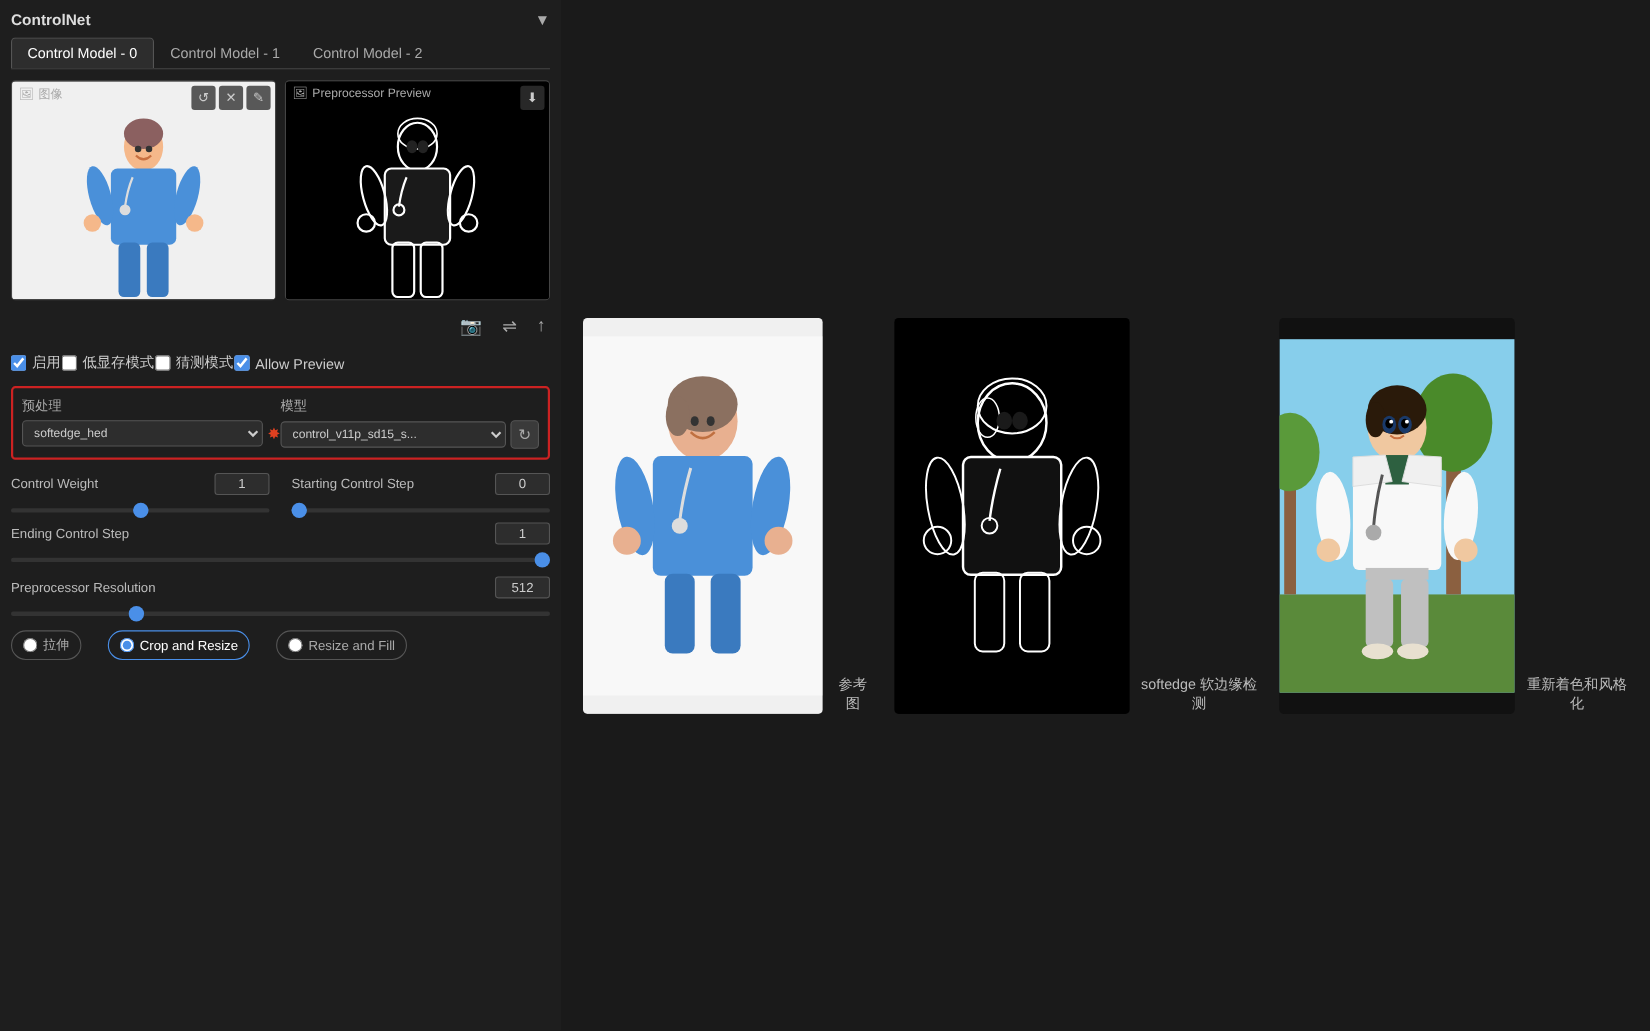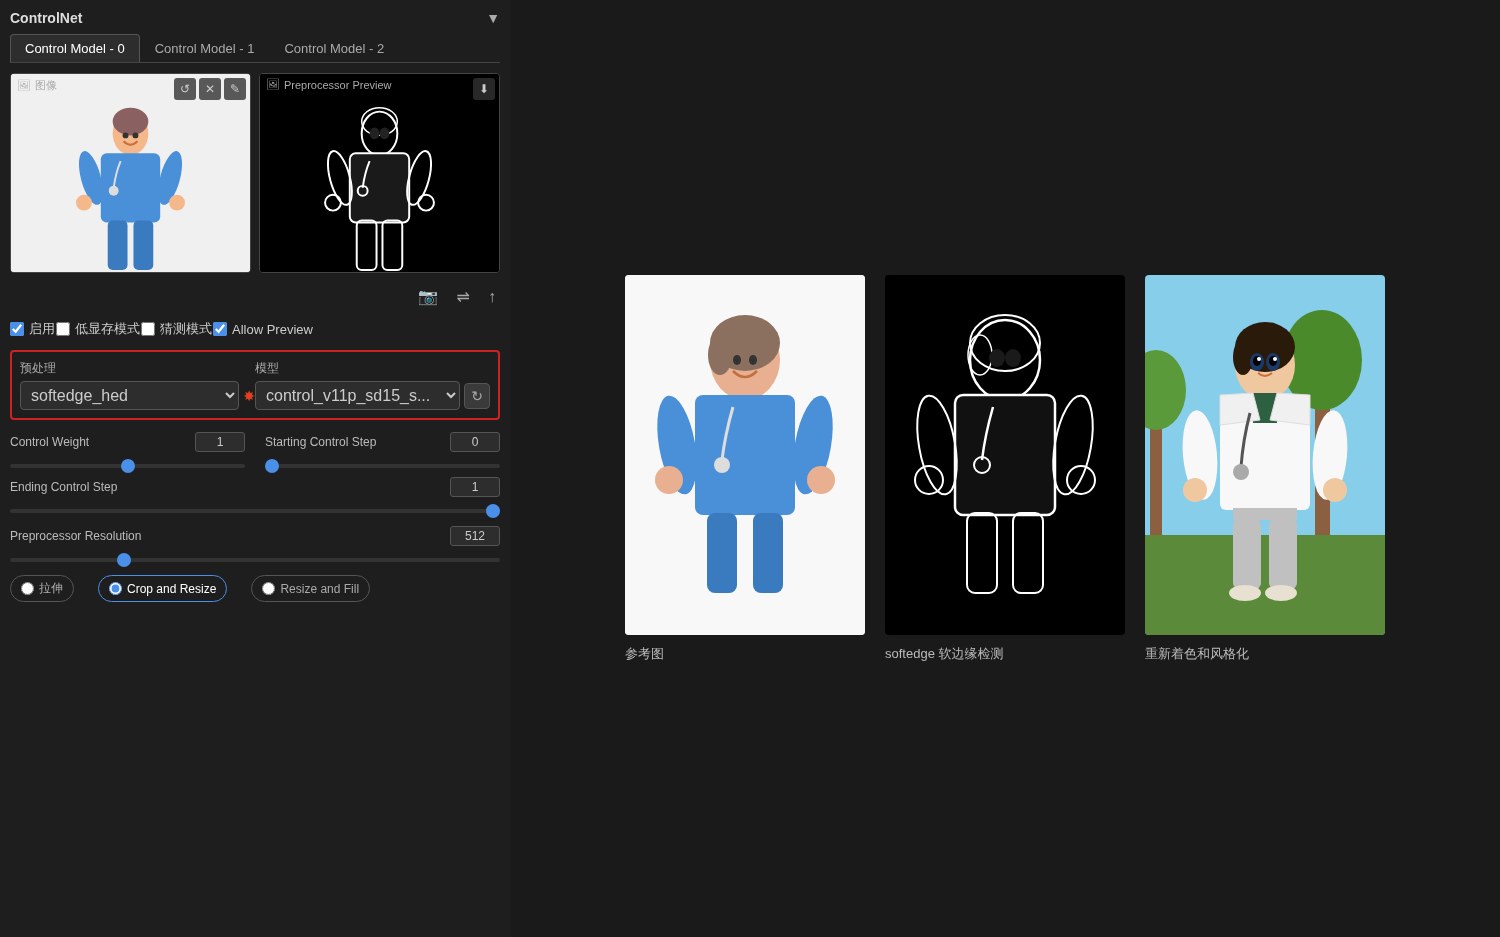--- a/index.html
+++ b/index.html
@@ -198,21 +198,21 @@
       align-items: center;
       gap: 4px;
     }
     .model-select {
       flex: 1;
       background: #2d2d2d;
       border: 1px solid #555;
       color: #ccc;
       padding: 4px 6px;
       border-radius: 4px;
-      font-size: 16px;
+      font-size: 11px;
       cursor: pointer;
     }
     .star-btn {
       color: #e04020;
       font-size: 14px;
       background: none;
       border: none;
       cursor: pointer;
     }
     .refresh-btn {
@@ -335,22 +335,22 @@
     }
     
     .right-images {
       display: flex;
       gap: 20px;
       align-items: flex-start;
       justify-content: center;
     }
     .result-image-col {
       display: flex;
-      flex-direction: column;
-      align-items: flex-start;
+      flex-direction: row;
+      align-items: flex-end;
       gap: 10px;
     }
     .result-image {
       width: 240px;
       height: 360px;
       border-radius: 4px;
       overflow: hidden;
       background: #111;
     }
     .result-label {

